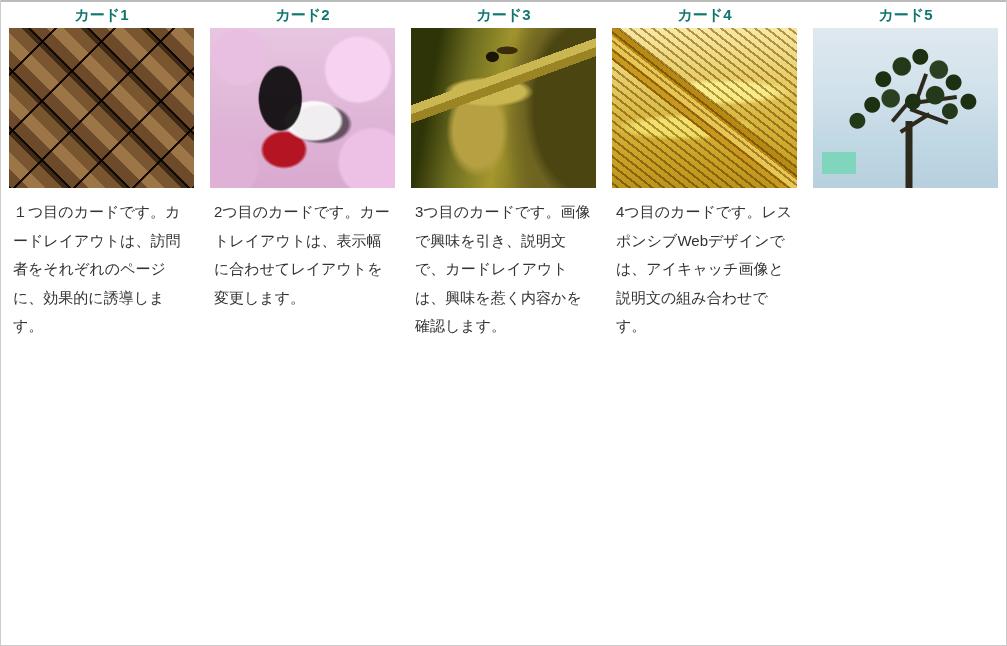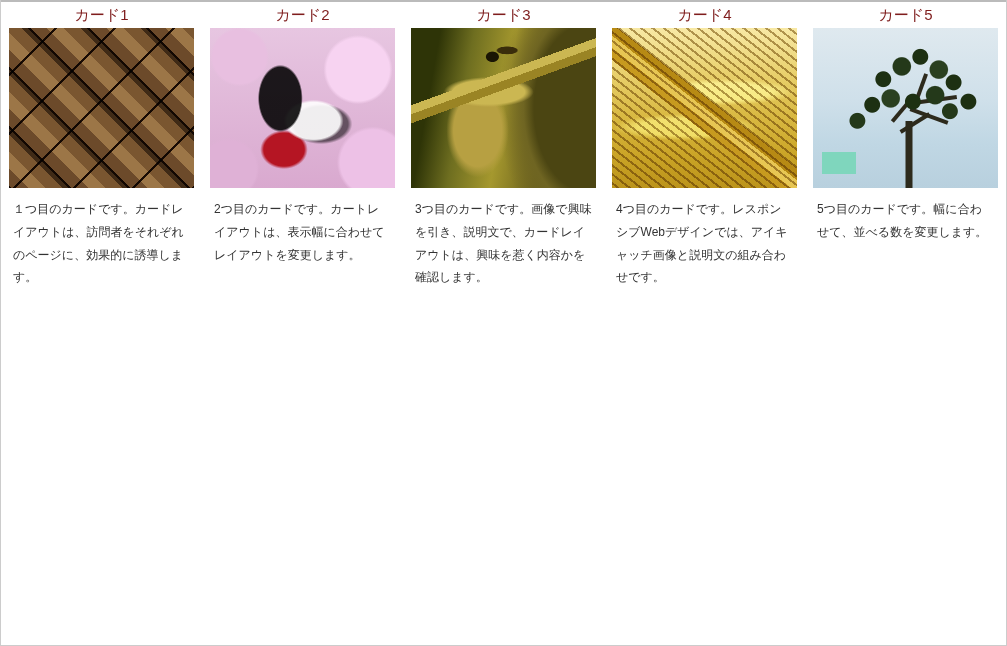--- a/index.html
+++ b/index.html
@@ -27,34 +27,34 @@
     }
     .card {
       flex: 0 0 201px;
       width: 201px;
       padding: 0 8px 12px 8px;
       position: relative;
     }
     .card-title {
       text-align: center;
       font-size: 15px;
-      font-weight: normal;
-      color: #7f1d1d;
+      font-weight: bold;
+      color: #0f766e;
       line-height: 26px;
       border-top: 1px solid #bbb;
     }
     .card-image {
       width: 185px;
       height: 160px;
       display: block;
       margin: 0 auto;
       background: #888;
     }
     .card-desc {
-      font-size: 12px;
+      font-size: 15px;
       color: #333;
       line-height: 1.9;
       margin-top: 10px;
       padding: 0 4px;
       text-align: left;
       word-break: break-all;
     }
 
     
     .img-1 {
@@ -181,16 +181,15 @@
 
   <div class="card">
     <div class="card-title">カード5</div>
     <div class="card-image img-5" title="pine-tree">
       <span class="tw" style="left:46%;top:58%;width:34px;transform:rotate(-32deg);"></span>
       <span class="tw" style="left:52%;top:54%;width:40px;transform:rotate(20deg);"></span>
       <span class="tw" style="left:40%;top:50%;width:30px;transform:rotate(-50deg);"></span>
       <span class="tw" style="left:54%;top:44%;width:44px;transform:rotate(-8deg);"></span>
       <span class="tw" style="left:50%;top:36%;width:30px;transform:rotate(-70deg);"></span>
     </div>
-    <div class="card-desc">5つ目のカードです。幅に合わせて、並べる数を変更します。</div>
   </div>
 
 </div>
 
 </body></html>

